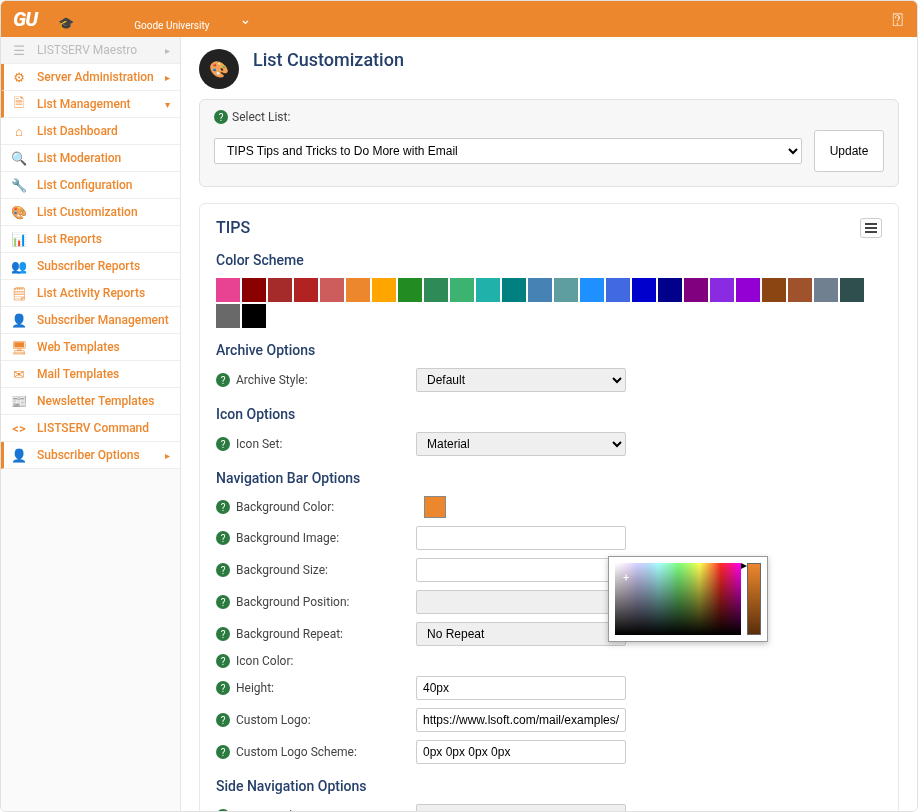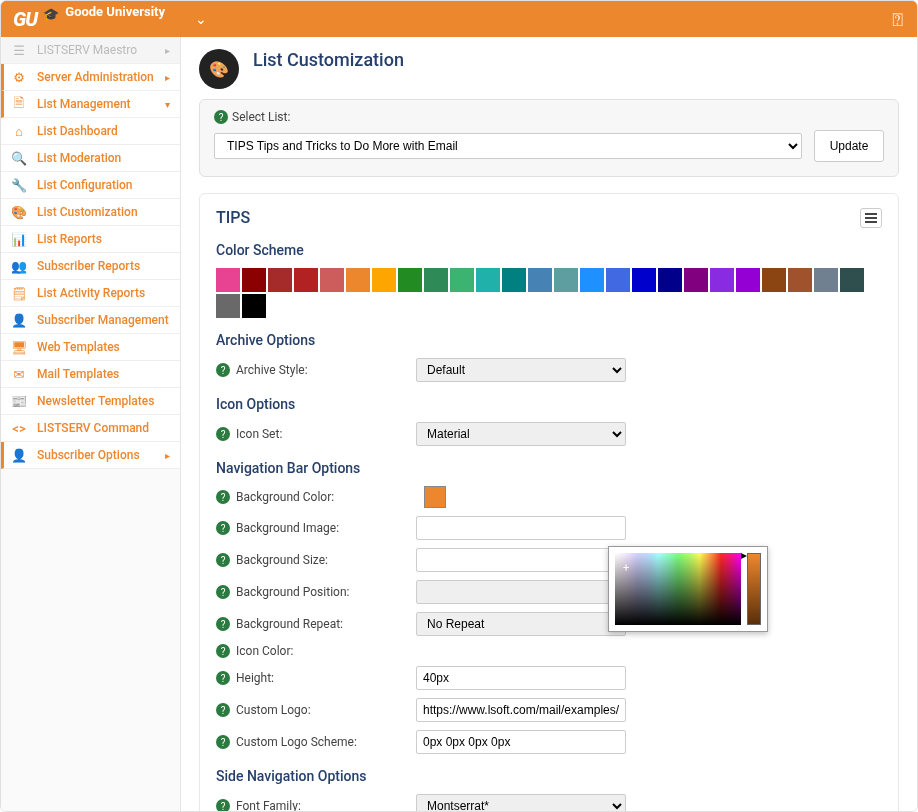--- a/index.html
+++ b/index.html
@@ -1,21 +1,21 @@
 <!DOCTYPE html>
 <html><head>
 <meta charset="utf-8">
 <style>
 * { box-sizing: border-box; margin: 0; padding: 0; }
 body { font-family: -apple-system, BlinkMacSystemFont, "Segoe UI", Roboto, Arial, sans-serif; font-size: 13px; color: #333; background: #fff; }
 .app { width: 918px; height: 812px; border: 1px solid #e0e0e0; border-radius: 6px; overflow: hidden; position: relative; background: #fff; margin: 0 auto; }
 .topbar { height: 36px; background: #ed872d; display: flex; align-items: center; padding: 0 12px; position: relative; }
-.logo-box { display: flex; align-items: flex-start; gap: 6px; }
+.logo-box { display: flex; align-items: flex-end; gap: 21px; }
 .logo-mark { font-weight: 800; color: #fff; font-size: 20px; letter-spacing: -1px; font-style: italic; }
-.logo-text { color: #fff; font-size: 13px; font-weight: 700; line-height: 10px; }
+.logo-text { color: #fff; font-size: 10px; font-weight: 400; line-height: 10px; margin-left: 39px; }
 .chevron-top { margin-left: 30px; color: #fff; font-size: 14px; cursor: pointer; }
 .help-top { position: absolute; right: 14px; top: 8px; color: #fff; font-size: 18px; cursor: pointer; }
 .body-wrap { display: flex; height: calc(100% - 36px); }
 .sidebar { width: 180px; border-right: 1px solid #e6e6e6; background: #fafafa; overflow-y: auto; }
 .side-item { display: flex; align-items: center; gap: 10px; height: 27px; padding: 0 10px; font-size: 12px; color: #444; border-bottom: 1px solid #eee; cursor: pointer; background: #fff; }
 .side-item.disabled { color: #bbb; background: #f5f5f5; }
 .side-item.orange { color: #ed872d; font-weight: 500; }
 .side-item.orange-left { border-left: 3px solid #ed872d; padding-left: 7px; }
 .side-item .icon-slot { width: 16px; text-align: center; font-size: 13px; color: inherit; }
 .side-item .caret { margin-left: auto; font-size: 10px; color: #ed872d; }
@@ -23,21 +23,21 @@
 .main { flex: 1; overflow-y: auto; padding: 12px 18px 18px 18px; background: #fff; }
 .page-header { display: flex; gap: 14px; margin-bottom: 10px; }
 .page-header-icon { width: 40px; height: 40px; border-radius: 50%; background: #222; display: flex; align-items: center; justify-content: center; color: #fff; font-size: 16px; }
 .page-title { font-size: 18px; color: #26406b; font-weight: 500; }
 .page-sub { font-size: 12px; color: #444; }
 .panel { border: 1px solid #e0e0e0; background: #f7f7f7; border-radius: 6px; padding: 10px 14px 14px 14px; margin-bottom: 16px; }
 .select-row { display: flex; align-items: center; gap: 12px; }
 .select-label { font-size: 12px; color: #444; display: flex; align-items: center; gap: 4px; }
 .help-q { width: 14px; height: 14px; border-radius: 50%; background: #2b7a3f; color: #fff; font-size: 10px; display: inline-flex; align-items: center; justify-content: center; flex-shrink: 0; }
 .select-wide { flex: 1; height: 26px; border: 1px solid #ccc; border-radius: 2px; padding: 0 8px; font-size: 12px; background: #fff; }
-.btn-update { width: 70px; height: 32px; border: 1px solid #ccc; background: #fff; border-radius: 3px; font-size: 12px; cursor: pointer; }
+.btn-update { width: 70px; height: 42px; border: 1px solid #ccc; background: #fff; border-radius: 3px; font-size: 12px; cursor: pointer; }
 .content-panel { border: 1px solid #e8e8e8; border-radius: 6px; padding: 14px 16px; position: relative; }
 .tips-row { display: flex; justify-content: space-between; margin-bottom: 14px; }
 .tips-title { font-size: 16px; color: #26406b; font-weight: 500; }
 .ham { width: 22px; height: 20px; border: 1px solid #ccc; border-radius: 3px; display: flex; flex-direction: column; justify-content: center; gap: 2px; padding: 0 4px; cursor: pointer; }
 .ham div { height: 2px; background: #444; }
 .section-h { font-size: 14px; color: #26406b; font-weight: 500; margin: 14px 0 10px 0; }
 .swatches { display: flex; gap: 2px; flex-wrap: wrap; }
 .swatch { width: 24px; height: 24px; cursor: pointer; }
 .form-row { display: flex; align-items: center; margin-bottom: 8px; }
 .form-label { width: 200px; font-size: 12px; color: #444; display: flex; align-items: center; gap: 6px; }

